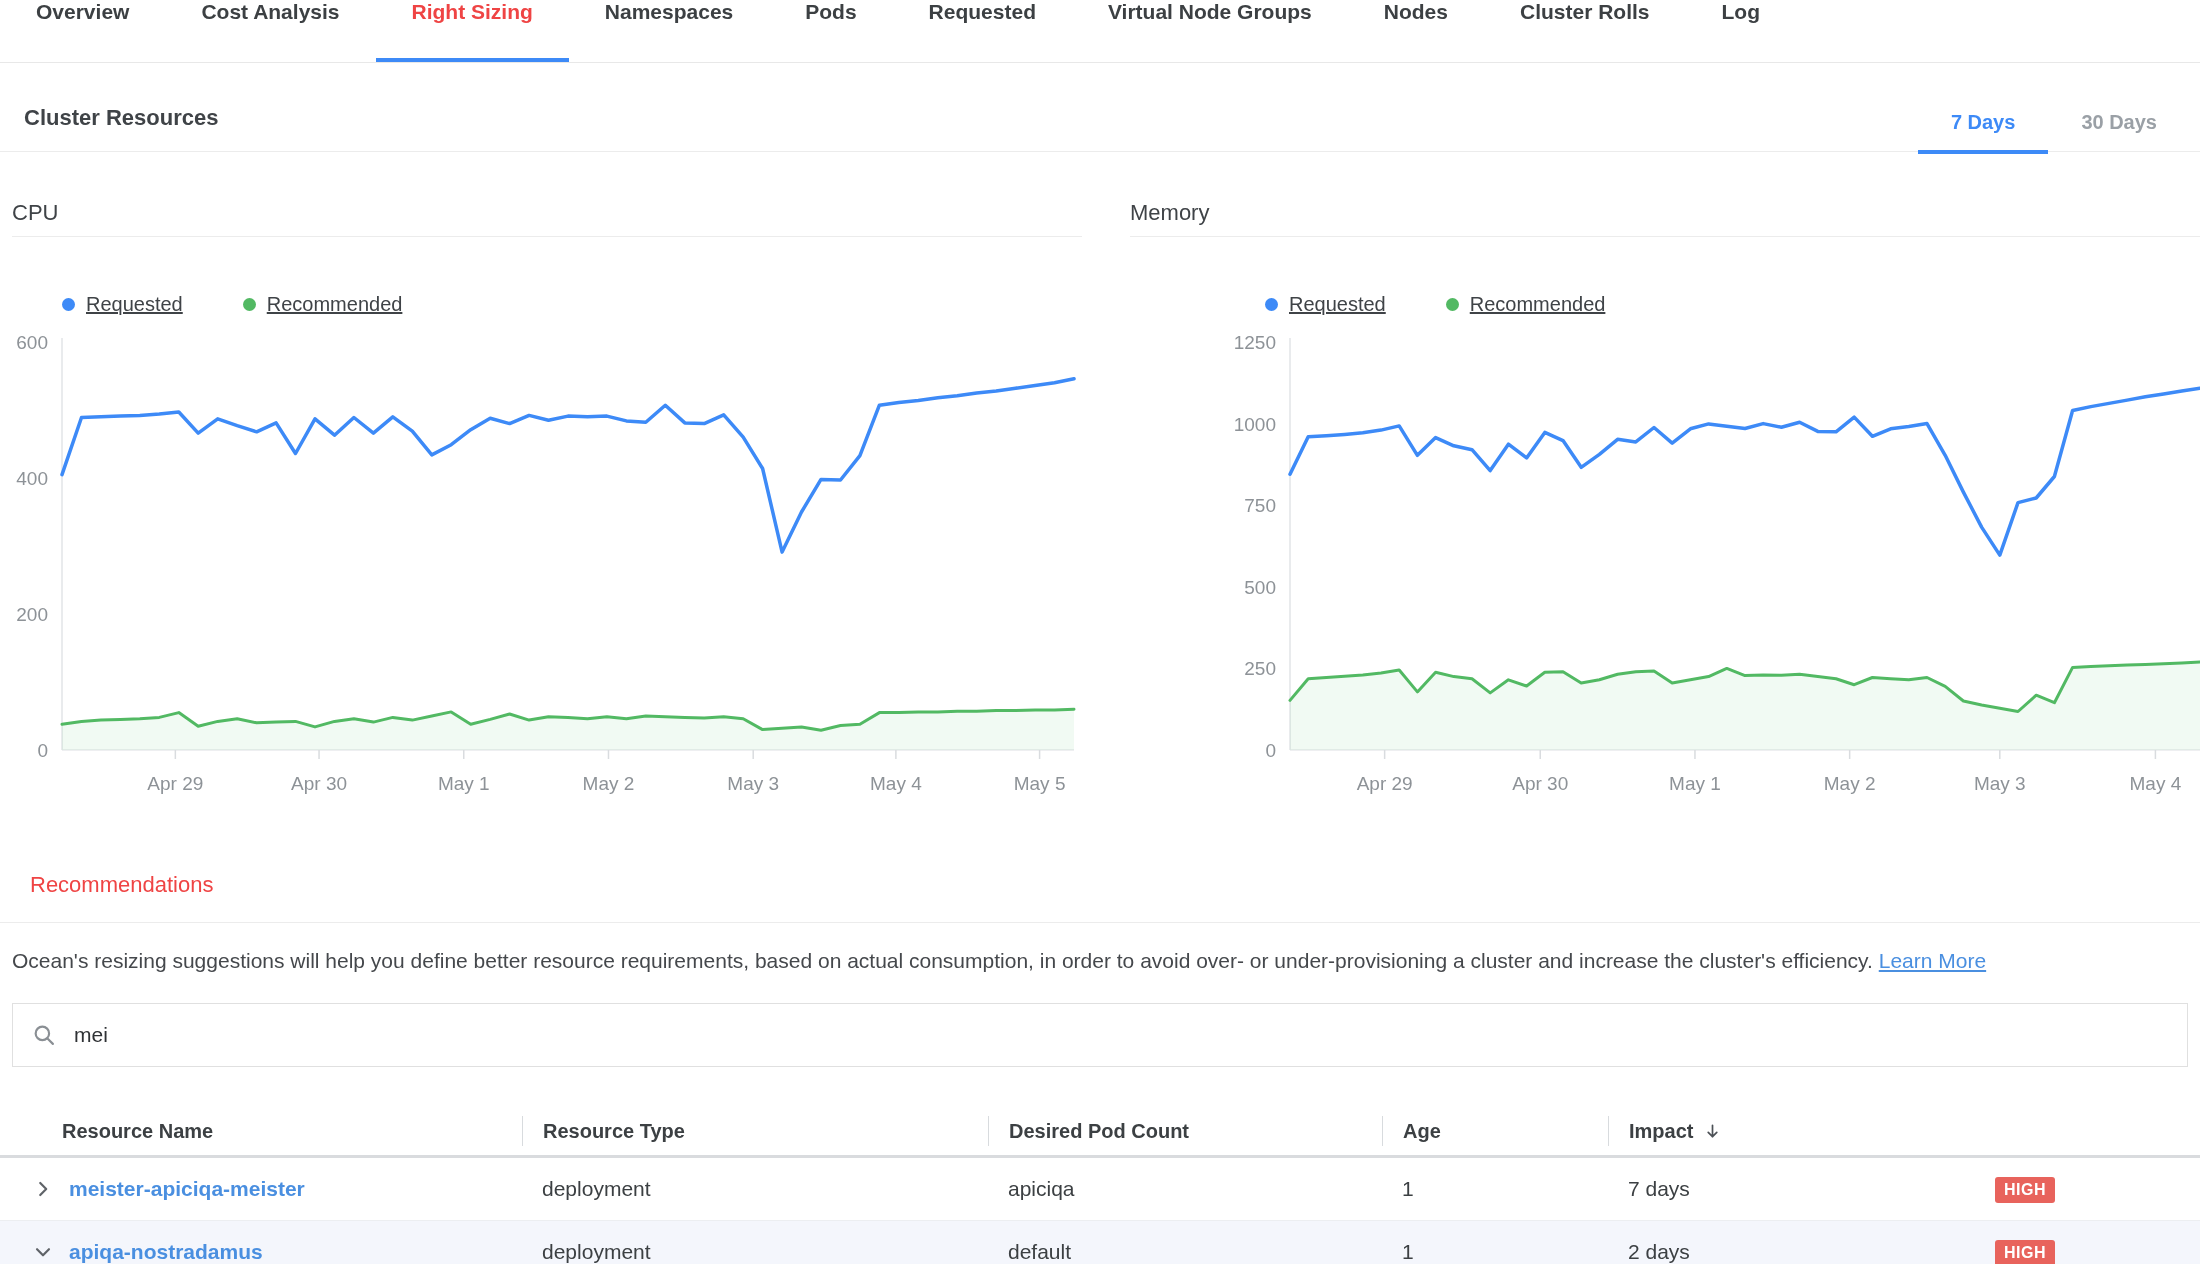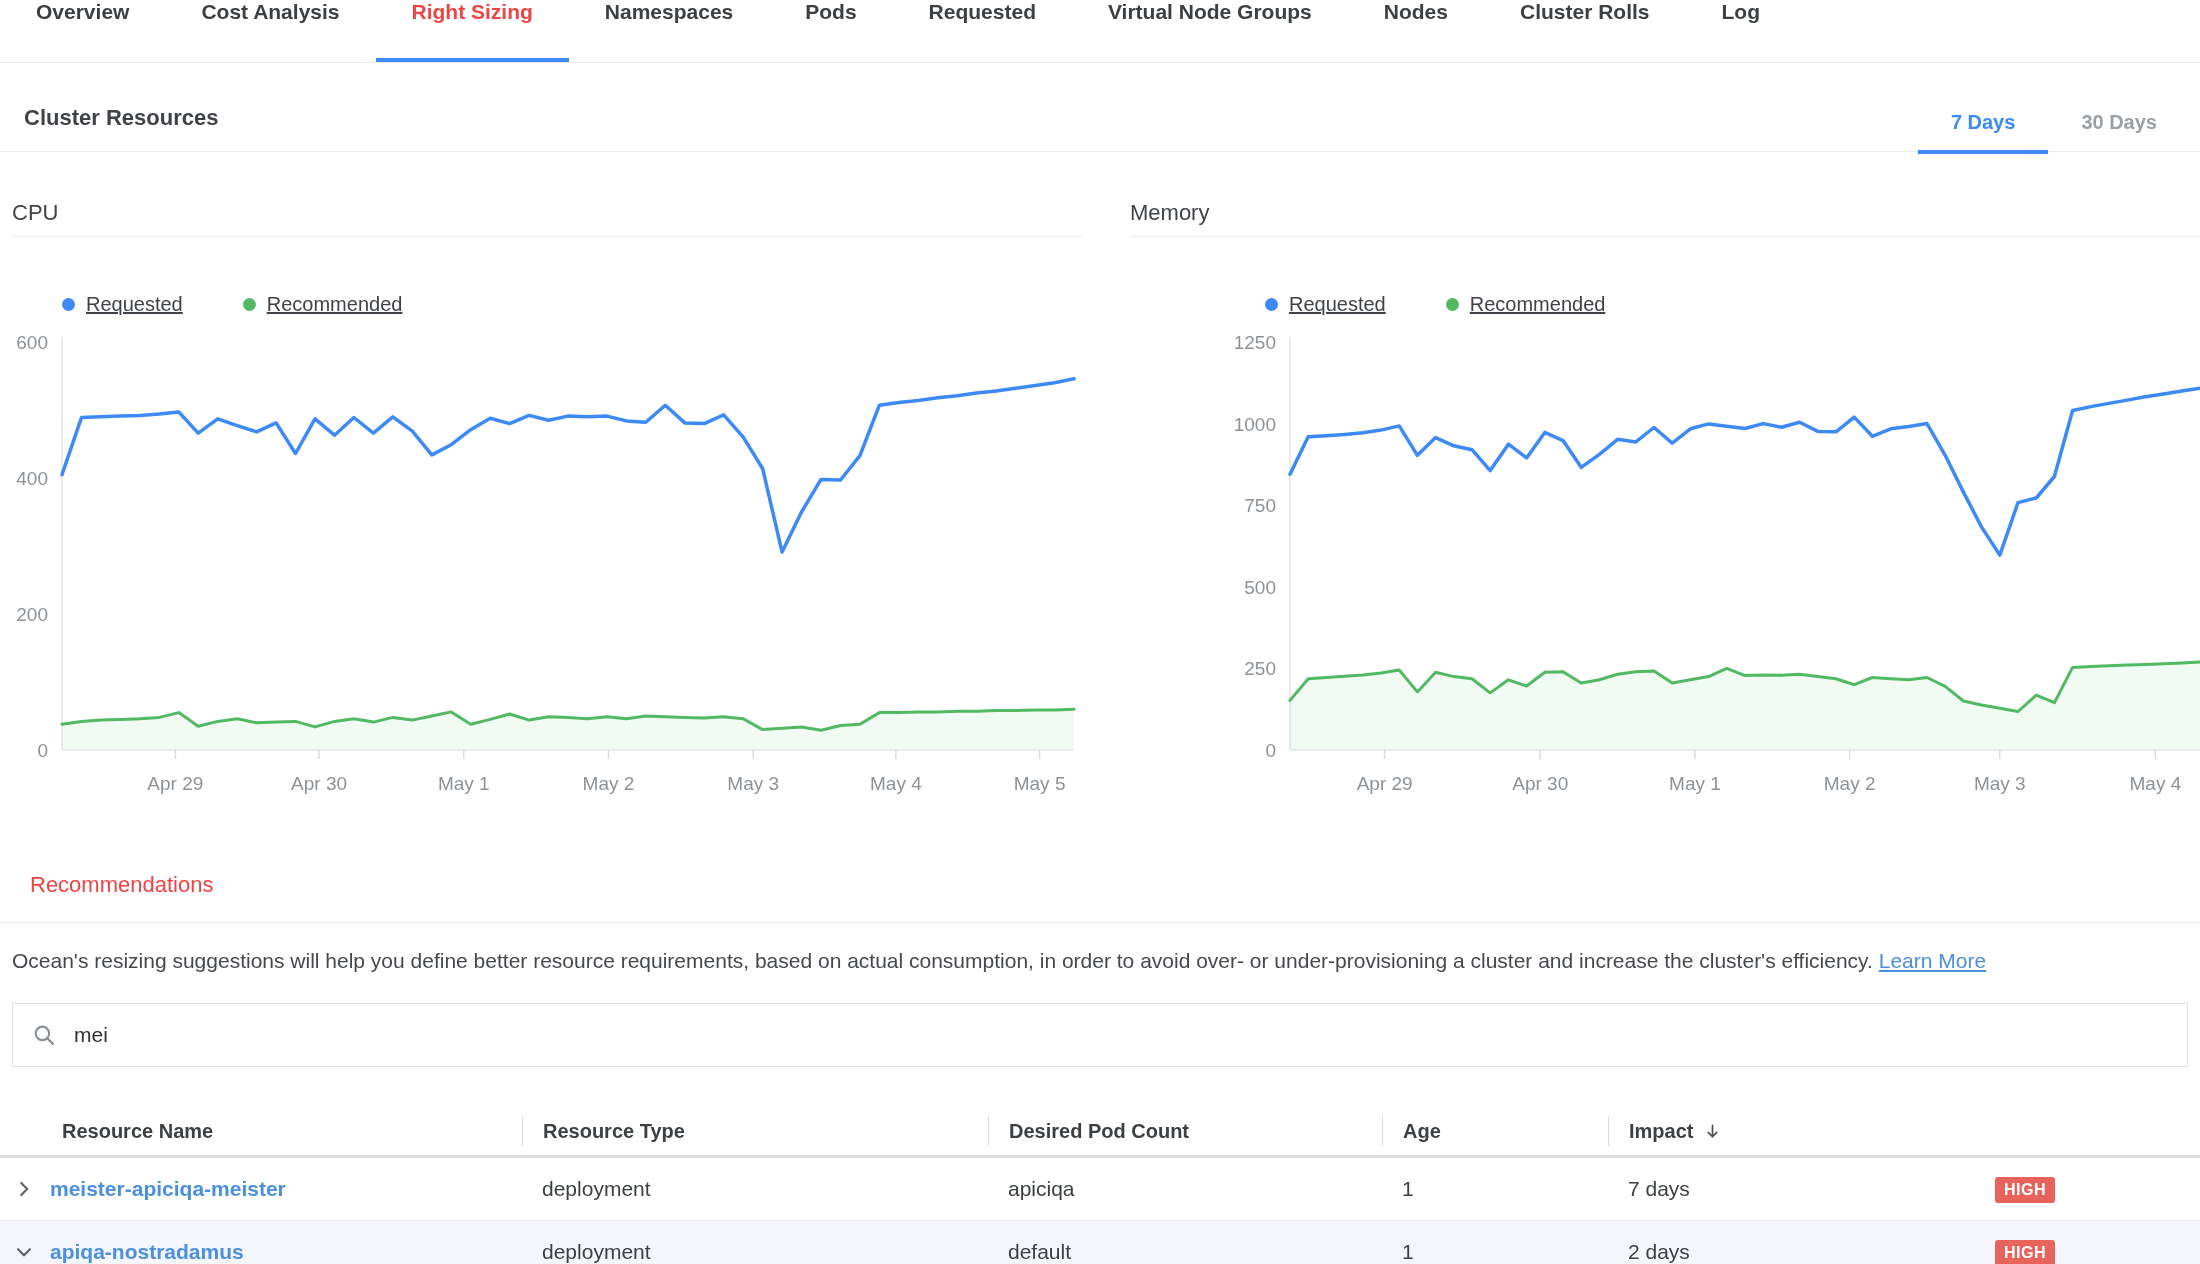--- a/index.html
+++ b/index.html
@@ -42,21 +42,21 @@
   
   .table{margin-top:40px;font-size:21px;}
   .thead,.trow{display:grid;grid-template-columns:522fr 466fr 394fr 226fr 367fr 225fr;align-items:center;}
   .thead{height:48px;border-bottom:3px solid #d9dbde;font-weight:700;font-size:20px;color:#3c4043;}
   .th{padding-left:20px;display:flex;align-items:center;gap:10px;height:30px;}
   .th + .th{border-left:1px solid #d8dbde;}
   .th--name{padding-left:62px;}
   .trow{height:62px;border-bottom:1px solid #eceef1;background:#fff;}
   .trow.highlighted{background:#f4f6fc;}
   .td{padding-left:20px;color:#3c4043;}
-  .td--name{display:flex;align-items:center;gap:15px;padding-left:13px;}
+  .td--name{display:flex;align-items:center;gap:15px;padding-left:32px;}
   .name-link{color:#4a8fe0;font-weight:600;text-decoration:none;cursor:pointer;}
   .badge{display:inline-block;background:#e8635c;color:#fff;font-size:16px;font-weight:700;padding:4px 9px;border-radius:3px;letter-spacing:.5px;}
   .chevron{width:22px;height:22px;flex:0 0 auto;cursor:pointer;}
 </style>
 </head>
 <body>
 
 <div class="page">
 
   <nav class="tabbar" id="tabbar">

